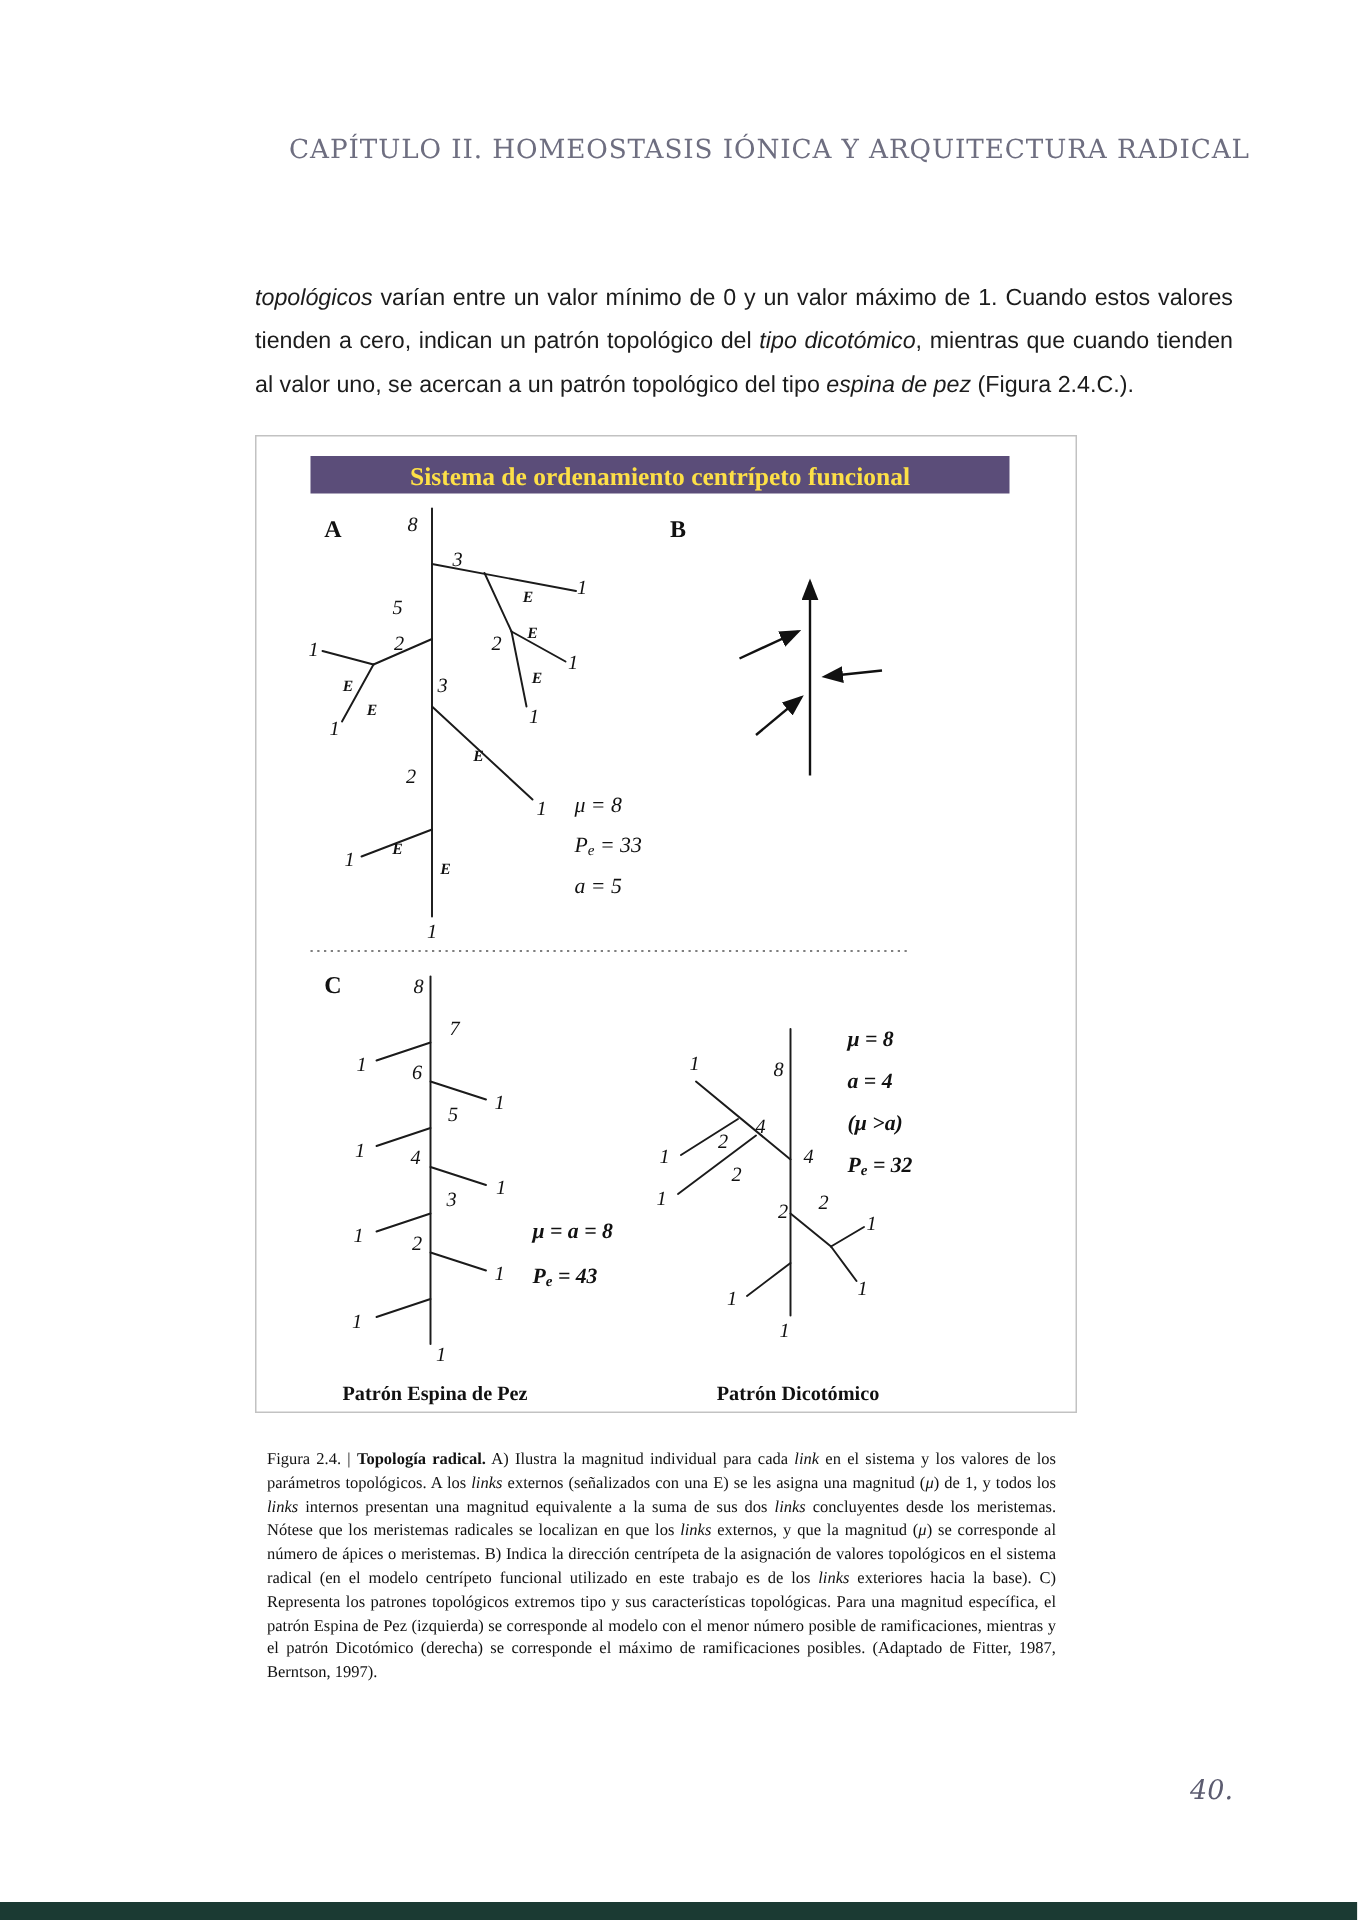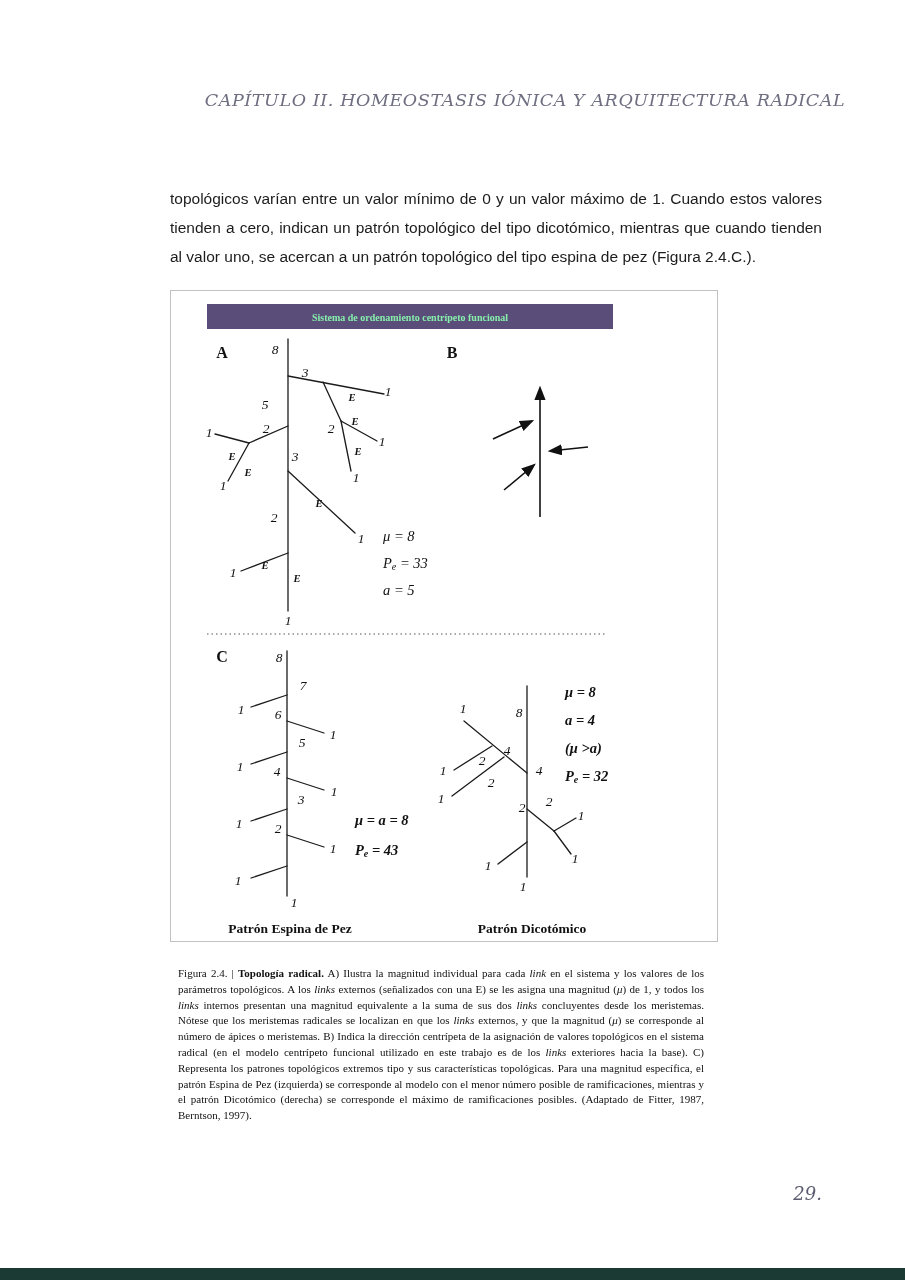--- a/index.html
+++ b/index.html
@@ -1,32 +1,32 @@
 <!DOCTYPE html>
 <html><head>
 <meta charset="utf-8">
 <style>
   html,body{margin:0;padding:0;background:#ffffff;}
   #page{position:relative;width:905px;height:1280px;background:#ffffff;overflow:hidden;
         font-family:"Liberation Sans",sans-serif;}
 
-  .chapter-header{position:absolute;left:200px;top:90px;width:650px;text-align:center;
-    font-family:"DejaVu Serif",serif;font-style:italic;font-size:17.5px;letter-spacing:.6px;
+  .chapter-header{position:absolute;left:188px;top:90px;width:650px;text-align:center;
+    font-family:"DejaVu Serif",serif;font-size:17.5px;letter-spacing:.6px;
     color:#6e6e80;}
 
   .body-par{position:absolute;left:170px;top:168px;width:652px;font-size:15.5px;
     line-height:29px;text-align:justify;color:#1c1c1c;}
-  .body-par .it{}
+  .body-par .it{font-style:italic}
   .body-par .bd{font-weight:normal}
 
   .figure-box{position:absolute;left:170px;top:290px;width:546px;height:650px;
     border:1px solid #c2c2c2;background:#ffffff;}
-  .figure-banner{position:absolute;left:36px;top:13px;width:406px;height:25px;overflow:hidden;
-    background:#5b4d79;color:#86efac;font-family:"Liberation Serif",serif;font-weight:bold;
-    font-size:10px;line-height:27px;text-align:center;}
+  .figure-banner{position:absolute;left:36px;top:13px;width:466px;height:25px;overflow:hidden;
+    background:#5b4d79;color:#fde047;font-family:"Liberation Serif",serif;font-weight:bold;
+    font-size:17px;line-height:27px;text-align:center;}
   .diagram-svg{position:absolute;left:0;top:40px;}
 
   .diagram-svg .dl{stroke:#1b1b1b;stroke-width:1.3;stroke-linecap:round;}
   .diagram-svg .arr{stroke:#111;stroke-width:1.6;}
   .diagram-svg .dotted{stroke:#555;stroke-width:1;stroke-dasharray:1.5 3;}
   .diagram-svg text{fill:#111;dominant-baseline:middle;}
   .diagram-svg .num{font:italic 13.5px "Liberation Serif",serif;text-anchor:middle;}
   .diagram-svg .eletter{font:italic bold 10.5px "Liberation Serif",serif;text-anchor:middle;}
   .diagram-svg .letter{font:bold 16px "Liberation Serif",serif;text-anchor:middle;}
   .diagram-svg .stat{font:italic 14.5px "Liberation Serif",serif;text-anchor:start;}
@@ -156,17 +156,17 @@
         <text x="394" y="391" class="statb">a = 4</text>
         <text x="394" y="419" class="statb">(μ &gt;a)</text>
         <text x="394" y="447" class="statb"><tspan>P</tspan><tspan dy="3" font-size="10">e</tspan><tspan dy="-3"> = 32</tspan></text>
         <text x="119" y="599" class="plabel">Patrón Espina de Pez</text>
         <text x="361" y="599" class="plabel">Patrón Dicotómico</text>
       </svg>
   </div>
 
   <p class="fig-caption"><span>Figura 2.4. | </span><span class="bd">Topología radical.</span><span> A) Ilustra la magnitud individual para cada </span><span class="it">link</span><span> en el sistema y los valores de los parámetros topológicos. A los </span><span class="it">links</span><span> externos (señalizados con una E) se les asigna una magnitud (</span><span class="it">μ</span><span>) de 1, y todos los </span><span class="it">links</span><span> internos presentan una magnitud equivalente a la suma de sus dos </span><span class="it">links</span><span> concluyentes desde los meristemas. Nótese que los meristemas radicales se localizan en que los </span><span class="it">links</span><span> externos, y que la magnitud (</span><span class="it">μ</span><span>) se corresponde al número de ápices o meristemas. B) Indica la dirección centrípeta de la asignación de valores topológicos en el sistema radical (en el modelo centrípeto funcional utilizado en este trabajo es de los </span><span class="it">links</span><span> exteriores hacia la base). C) Representa los patrones topológicos extremos tipo y sus características topológicas. Para una magnitud específica, el patrón Espina de Pez (izquierda) se corresponde al modelo con el menor número posible de ramificaciones, mientras y el patrón Dicotómico (derecha) se corresponde el máximo de ramificaciones posibles. (Adaptado de Fitter, 1987, Berntson, 1997).</span></p>
 
-  <div class="page-number">29.</div>
+  <div class="page-number">40.</div>
 
   <div class="bottom-bar"></div>
 
 </div>
 
 </body></html>

